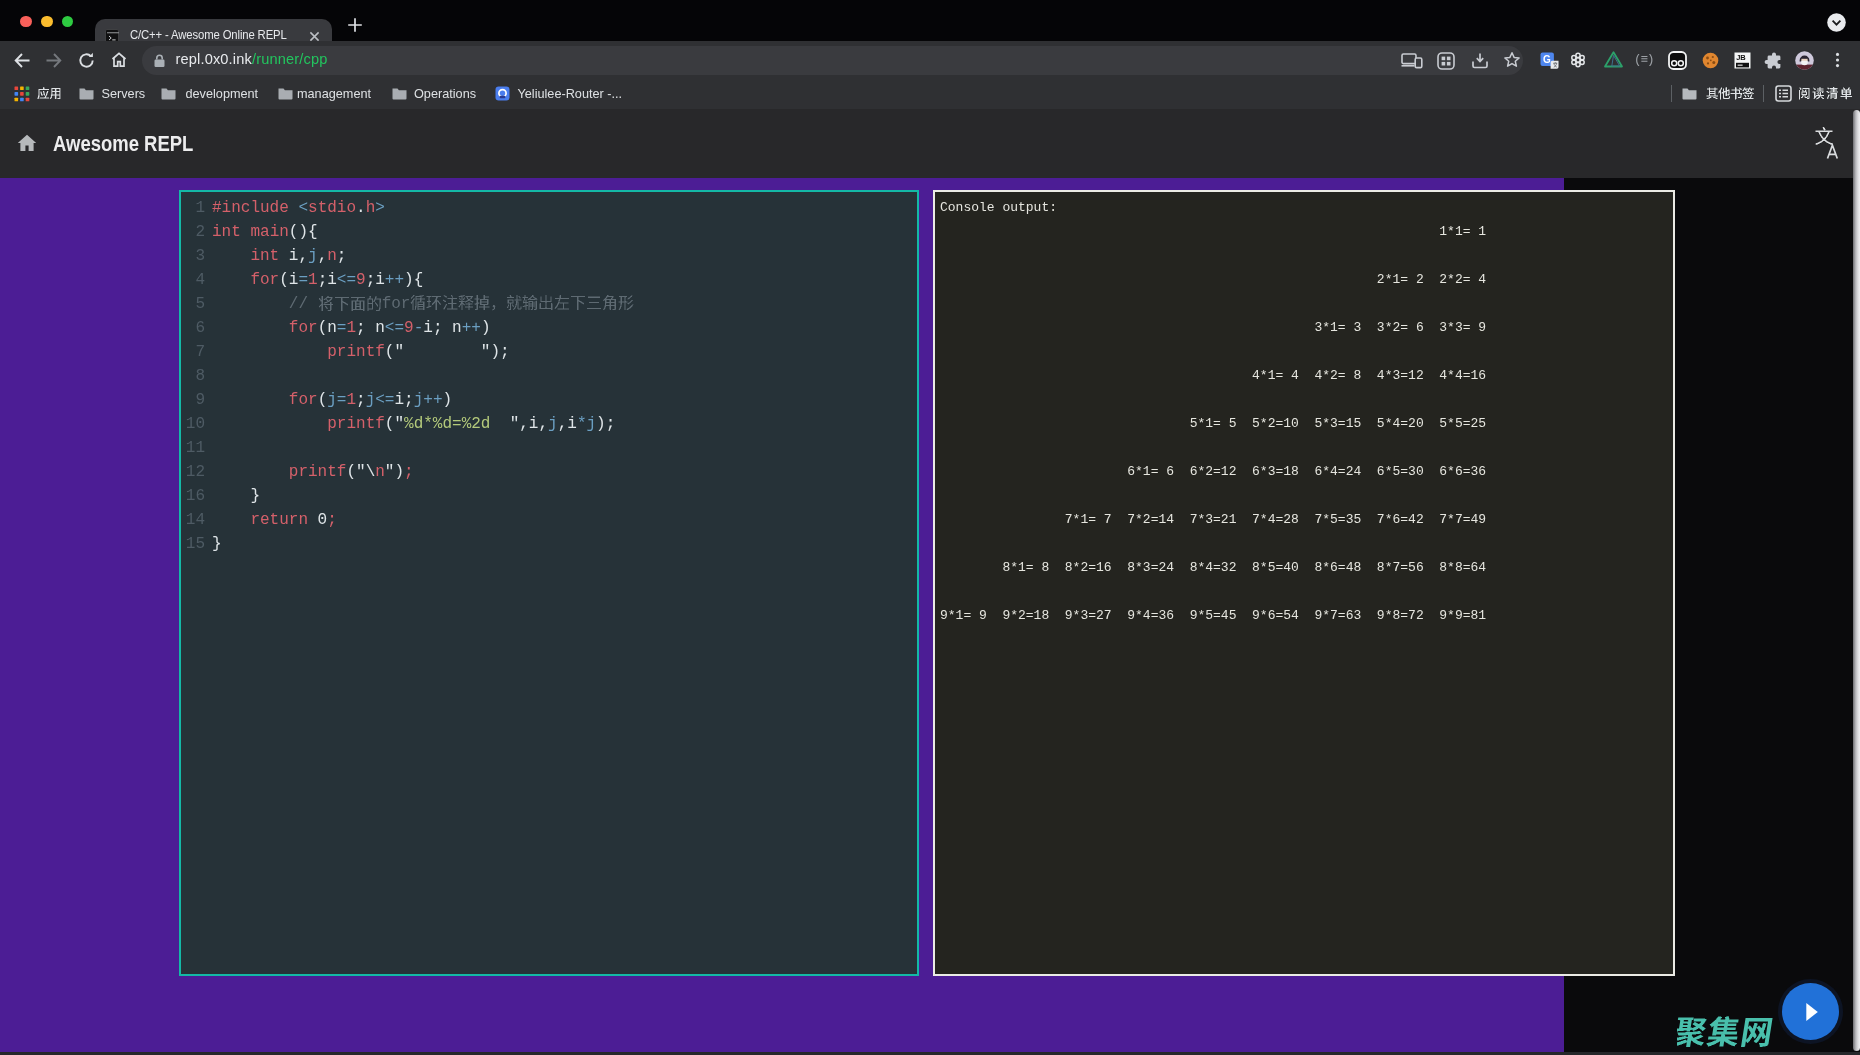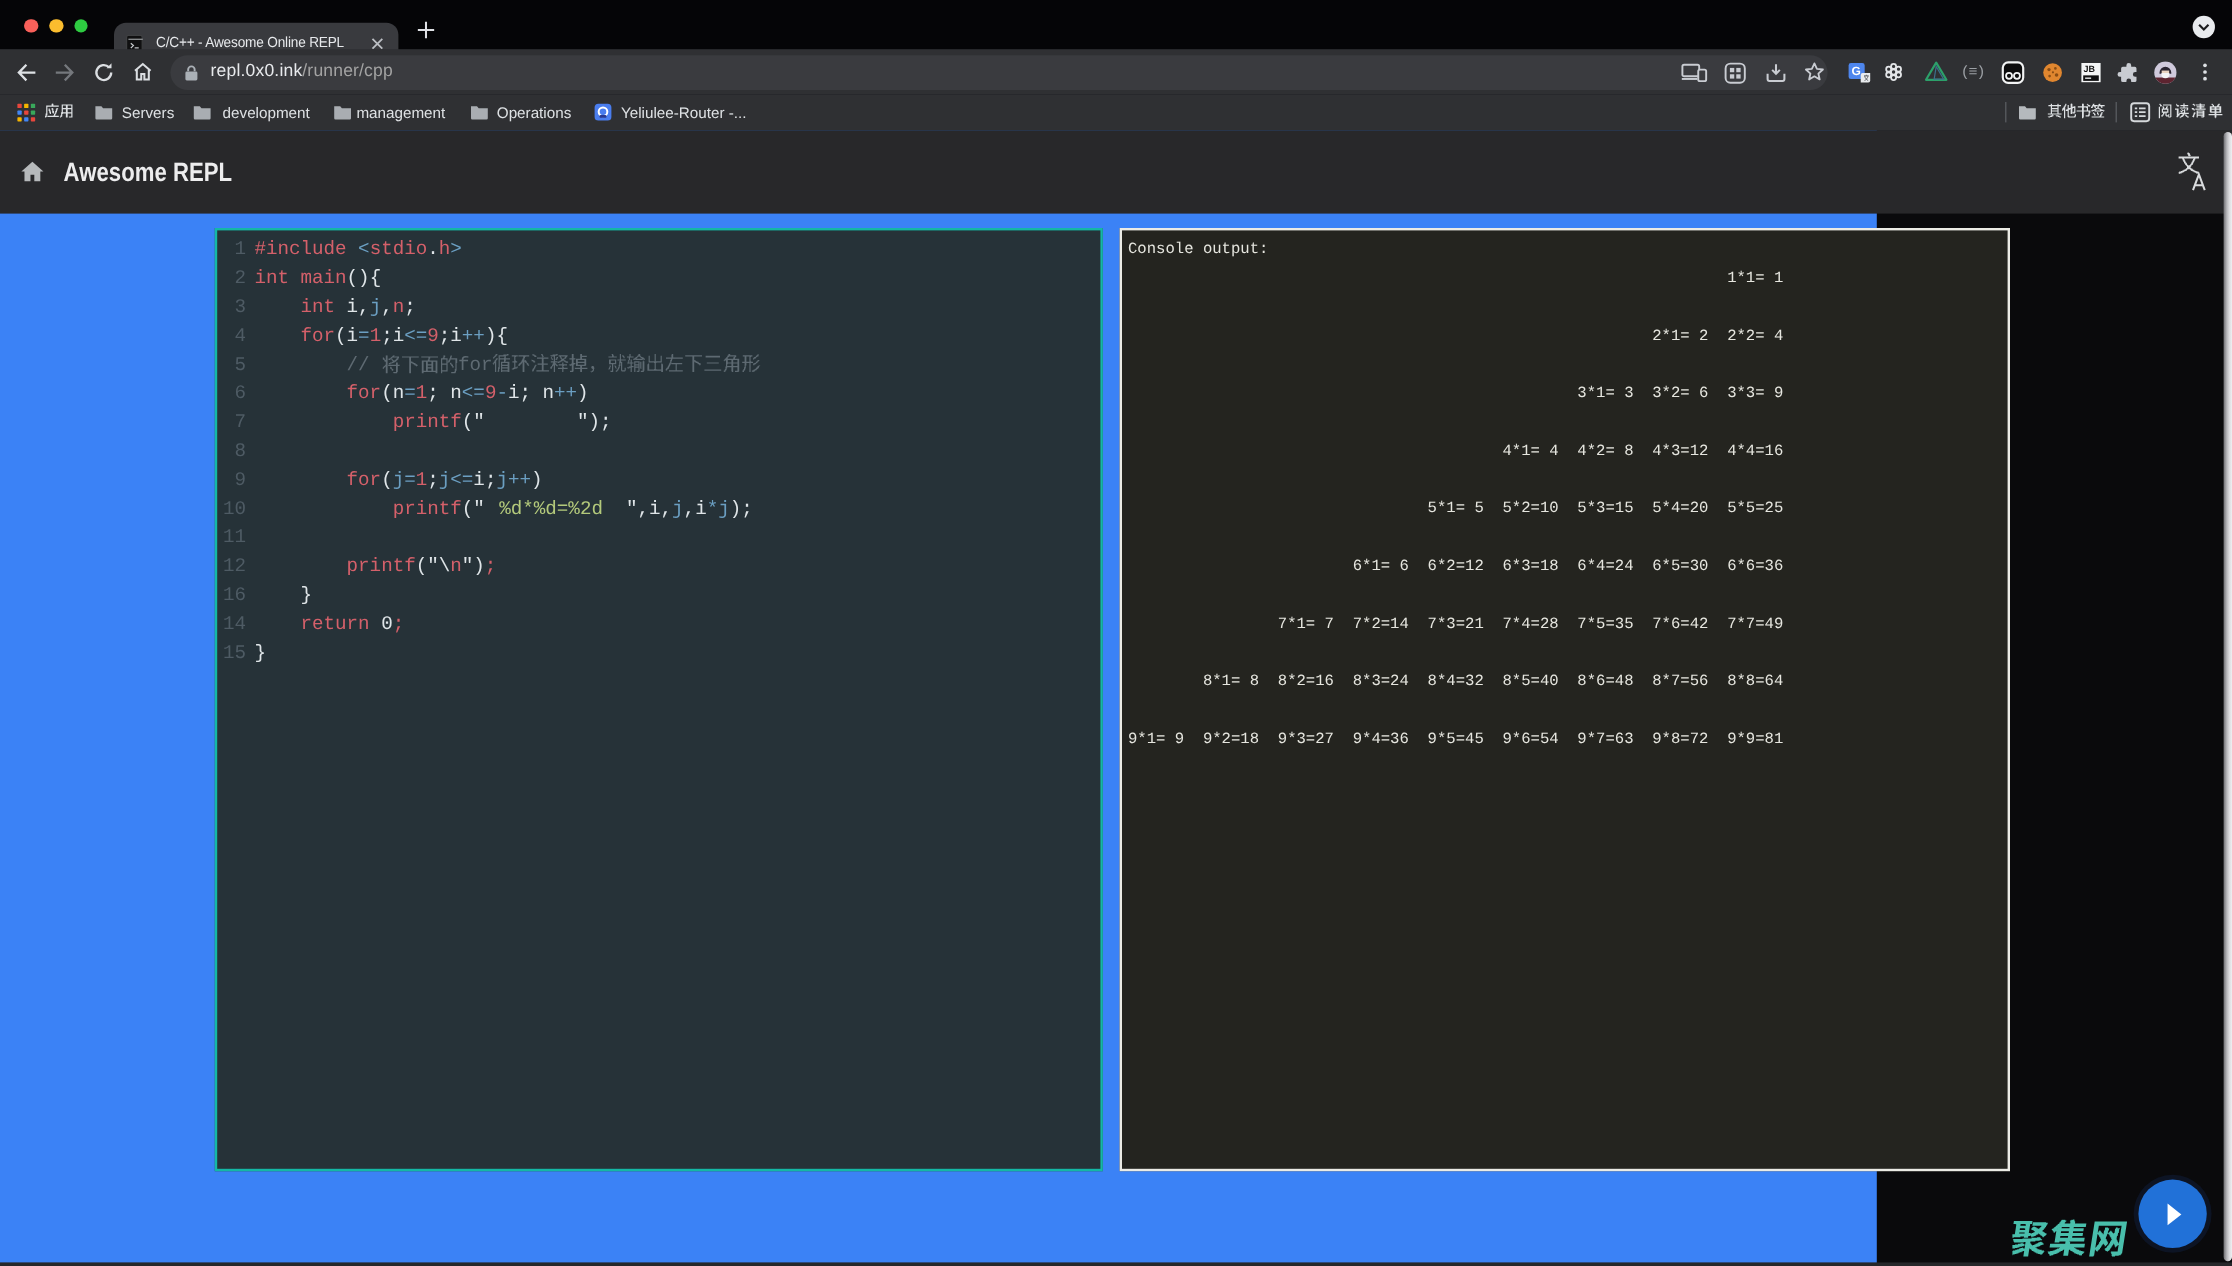--- a/index.html
+++ b/index.html
@@ -5,34 +5,34 @@
   font-family:"Liberation Sans", sans-serif; }
 .abs { position:absolute; }
 #frame { position:absolute; left:0; top:0; width:1860px; height:41px; background:#050507; }
 .tl { position:absolute; top:15.5px; width:11.5px; height:11.5px; border-radius:50%; }
 #tab { position:absolute; left:94.5px; top:7px; width:237px; height:34px; background:#393a3e; border-radius:10px 10px 0 0;margin-top:12px; }
 #tabtitle { position:absolute; left:35px; top:9px; width:195px; font-size:12.2px; letter-spacing:-0.15px; color:#e7e9ec; white-space:nowrap; transform:scaleX(0.93); transform-origin:0 0; }
 #favicon { position:absolute; left:10px; top:10px; width:14.5px; height:14.5px; background:#101011; border:1px solid #3f4042; border-radius:2px; }
 #toolbar { position:absolute; left:0; top:41px; width:1860px; height:38px; background:#2f3033; }
 #omnibox { position:absolute; left:142px; top:4.5px; width:1381px; height:29px; border-radius:14.5px; background:#3a3b3f; }
 #urltext { position:absolute; left:33.5px; top:5.5px; font-size:14.6px; color:#e8eaed; letter-spacing:0.15px; }
-#urltext .dim { color:#a3a3a3; }
+#urltext .dim { color:#22c55e; }
 #bookbar { position:absolute; left:0; top:79px; width:1860px; height:30px; background:#2f3033; }
 .bklabel { position:absolute; top:8px; font-size:12.7px; color:#dee1e4; white-space:nowrap; }
 .bv { position:absolute; top:7px; }
-#page { position:absolute; left:0; top:109px; width:1564px; height:946px; background:#3b82f6; }
+#page { position:absolute; left:0; top:109px; width:1564px; height:946px; background:#4c1d95; }
 #pheader { position:absolute; left:0; top:0; width:1860px; height:69px; background:#28282a; }
 #ptitle { position:absolute; left:53px; top:22px; font-size:22px; font-weight:bold; color:#ededee; letter-spacing:0; transform:scaleX(0.84); transform-origin:0 0; }
 #codepanel { position:absolute; left:179px; top:81px; width:740px; height:786px; background:#263238; border:2px solid #14b8a6; }
 #codepre { position:absolute; left:1px; top:4px; font-family:"Liberation Mono", monospace; font-size:16px; line-height:24px; color:#dfe5e8; white-space:pre; }
 #codepre i { display:inline-block; width:23px; margin-right:7px; text-align:right; font-style:normal; color:#4e5b64; }
 #codepre b { font-weight:normal; }
 #codepre .r { color:#d4606a; }
 #codepre .b { color:#6b9fc2; }
-#codepre .g { color:#b3c97b;margin-left:12px; }
+#codepre .g { color:#b3c97b; }
 #codepre .c { color:#5e6a72; }
 .cv { vertical-align:-3.5px; }
 #consolepanel { position:absolute; left:933px; top:81px; width:742px; height:786px; background:#24241f; border:2px solid #ebebe5; }
 #consolepre { position:absolute; left:5px; top:4px; font-family:"Liberation Mono", monospace; font-size:13px; line-height:24px; color:#e6e6df; white-space:pre; }
 #fab { position:absolute; left:1782px; top:874px; width:57px; height:57px; border-radius:50%; background:#2171d8; box-shadow:0 0 0 4px #0d1424; }
 #fab svg { position:absolute; left:0; top:0; }
 #wm { position:absolute; left:1677px; top:907px; }
 #scrollbar { position:absolute; left:1852.5px; top:1px; width:7.5px; height:941px; border-radius:4px; background:linear-gradient(90deg,#6e6e72 0%,#b9b9bd 40%,#dcdcdf 70%,#efeff2 100%); }
 svg.icon { position:absolute; overflow:visible; }
 .sep { position:absolute; top:6px; width:1px; height:17px; background:#5c6064; }

